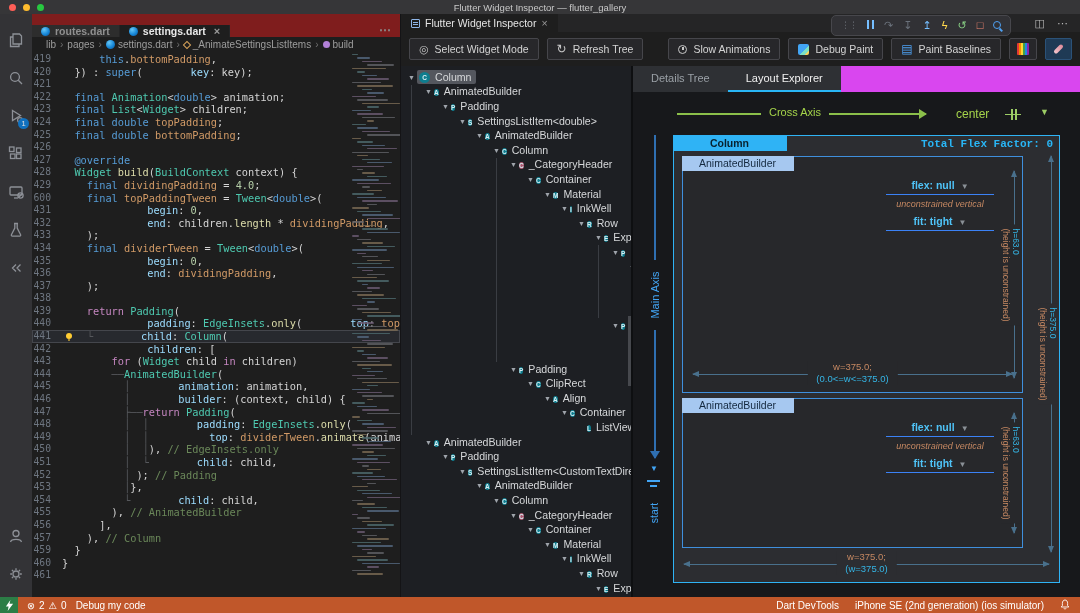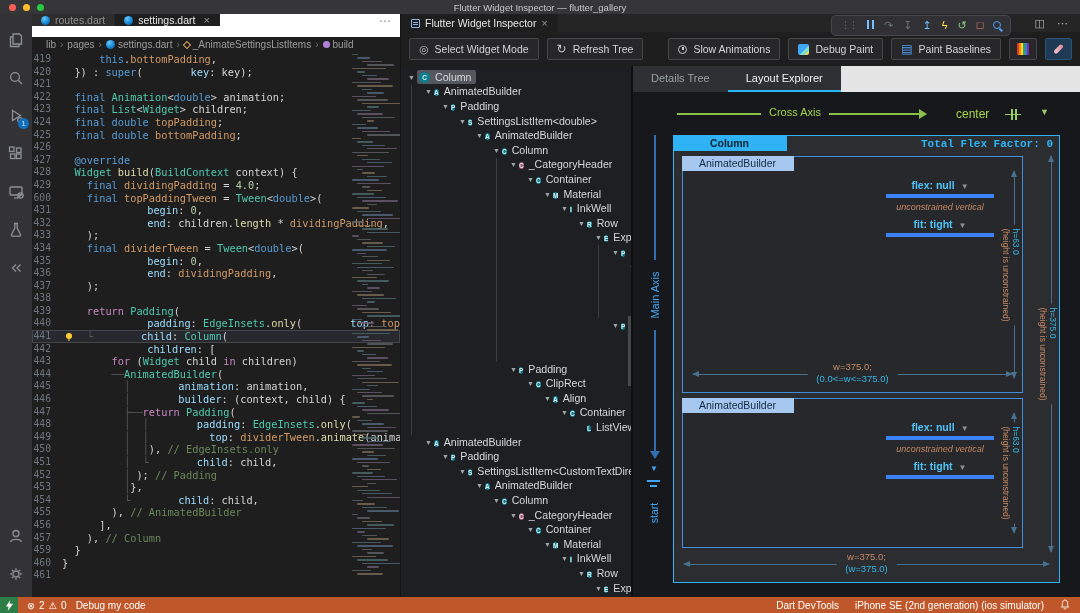--- a/index.html
+++ b/index.html
@@ -18,21 +18,21 @@
   
   .activitybar { width:32px; background:#333336; display:flex; flex-direction:column; align-items:center; padding:7px 0 4px; }
   .ab-item { width:32px; height:38px; display:flex; align-items:center; justify-content:center; position:relative; opacity:.85; }
   .ab-item svg { stroke:#9da1a8; fill:none; stroke-width:1.3; }
   .ab-badge { position:absolute; right:3px; bottom:6px; min-width:11px; height:11px; border-radius:6px;
               background:#0a7bd6; color:#fff; font-size:7.5px; line-height:11px; text-align:center; padding:0 2px; }
   .ab-spacer { flex:1; }
 
   
   .editor-group { width:368px; display:flex; flex-direction:column; background:#1e1e1e; }
-  .tabs { height:23px; background:#ffffff; display:flex; align-items:flex-start; font-size:10.5px; }
+  .tabs { height:23px; background:#7f1d1d; display:flex; align-items:flex-end; font-size:10.5px;font-weight:bold; }
   .tab { display:flex; align-items:center; gap:5px; padding:0 9px; background:#2d2d2d; color:#8f8f8f; border-right:1px solid #252526; }
   .tab.active { background:#1e1e1e; color:#e8e8e8; }
   .tab .close { color:#9a9a9a; font-size:11px; margin-left:3px; }
   .dart-icon { width:9px; height:9px; border-radius:50%; background:radial-gradient(circle at 35% 30%, #66c7f7, #1687d8 55%, #0b4f90); display:inline-block; }
   .tabs-more { margin-left:auto; color:#8d8d8d; font-size:12px; display:flex; align-items:center; padding:0 9px; }
   .breadcrumb { height:15px; display:flex; align-items:center; font-size:10px; color:#9d9d9d; padding-left:14px; gap:4px; background:#1e1e1e; }
   .crumb { display:flex; align-items:center; gap:3px; }
   .crumb-sep { color:#6f6f6f; font-size:10px; }
   .class-glyph { width:6px; height:6px; border:1.5px solid #d8a35a; transform:rotate(45deg); display:inline-block; }
   .method-glyph { width:7px; height:7px; border-radius:50%; background:#b180d7; display:inline-block; }
@@ -98,21 +98,21 @@
   .chev { width:11px; flex:none; color:#9fa4ab; font-size:7px; text-align:center; }
   .wcirc { width:11px; height:11px; flex:none; border-radius:50%; background:#0e7d8e; color:#d8eef3;
            font-size:6.5px; font-weight:bold; text-align:center; line-height:11px; }
   .wcirc.red { background:#a9556d; }
   .tlabel { margin-left:5px; }
   .tsel { display:flex; align-items:center; background:#54575e; border-radius:2px; padding:1px 4px 1px 2px; }
   .tree-scroll { position:absolute; right:0; top:250px; width:3px; height:70px; background:#46484d; }
 
   
   .details-pane { flex:1; background:#17181b; display:flex; flex-direction:column; overflow:hidden; }
-  .details-tabs { display:flex; height:26px; background:#e5e5e5; }
+  .details-tabs { display:flex; height:26px; background:#d946ef; }
   .dtab { padding:0 18px; line-height:25px; font-size:11px; color:#9aa0a6; background:#2e3034; }
   .dtab.active { color:#f1f1f1; box-shadow:inset 0 -2px 0 #29b6f6; }
   .layout-area { position:relative; flex:1; }
 
   
   .cross-line { position:absolute; left:44px; top:21px; width:249px; height:1.5px; background:#8bbf4a; }
   .cross-line::after { content:""; position:absolute; right:-1px; top:-4px; border-left:8px solid #8bbf4a; border-top:5px solid transparent; border-bottom:5px solid transparent; }
   .cross-label { position:absolute; left:128px; top:14px; background:#17181b; padding:0 8px; color:#a5d44a; font-size:11px; }
   .cross-align-val { position:absolute; left:323px; top:15px; color:#a5d44a; font-size:12px; }
   .icon-crossalign { position:absolute; left:372px; top:17px; width:16px; height:11px; }
@@ -133,21 +133,21 @@
   
   .col-box { position:absolute; left:40px; top:43px; width:387px; height:448px; background:#2c2d31; border:1.5px solid #2fb3f5; }
   .col-header { position:absolute; left:-1.5px; top:-1.5px; width:114px; height:16px; background:#2fb3f5; color:#08222f;
                 font-size:10.5px; font-weight:bold; text-align:center; line-height:16px; }
   .total-flex { position:absolute; right:6px; top:2px; color:#29b6f6; font-size:11px; font-weight:bold;font-family:Liberation Mono, monospace; }
 
   .child-box { position:absolute; left:8px; width:341px; background:#27282b; border:1.5px solid #3f8fdc; }
   .child-header { position:absolute; left:-1.5px; top:-1.5px; width:112px; height:15px; background:#a6c8f0; color:#14293f;
                   font-size:10.5px; text-align:center; line-height:15px; }
   .flexfit { position:absolute; right:28px; top:22px; width:108px; text-align:center; }
-  .ff-row { color:#4fc3f7; font-size:10.5px; font-weight:bold; padding-bottom:3px; border-bottom:4px solid #3b82f6; margin-bottom:4px; }
+  .ff-row { color:#4fc3f7; font-size:10.5px; font-weight:bold; padding-bottom:3px; border-bottom:1px solid #3b82f6; margin-bottom:4px; }
   .ff-row .caret { color:#8a9096; font-size:8px; margin-left:6px; font-weight:normal; }
   .ff-note { color:#c58862; font-size:9px; font-style:italic; margin:2px 0 6px; }
 
   .v-annot { position:absolute; right:3px; top:14px; bottom:14px; width:24px; }
   .v-annot .vline { position:absolute; right:4px; top:0; bottom:0; width:1px; background:#49708c; }
   .v-annot .vline::before { content:""; position:absolute; top:-1px; left:-3px; border-bottom:7px solid #49708c; border-left:3.5px solid transparent; border-right:3.5px solid transparent; }
   .v-annot .vline::after { content:""; position:absolute; bottom:-1px; left:-3px; border-top:7px solid #49708c; border-left:3.5px solid transparent; border-right:3.5px solid transparent; }
   .v-annot .vtxt { position:absolute; right:-2px; top:50%; transform:translateY(-50%); display:flex; padding:4px 0; }
   .v-annot .vtxt span { writing-mode:vertical-rl; font-size:8.5px; line-height:10px; }
   .v-annot .vtxt .tan { color:#c58862; }

